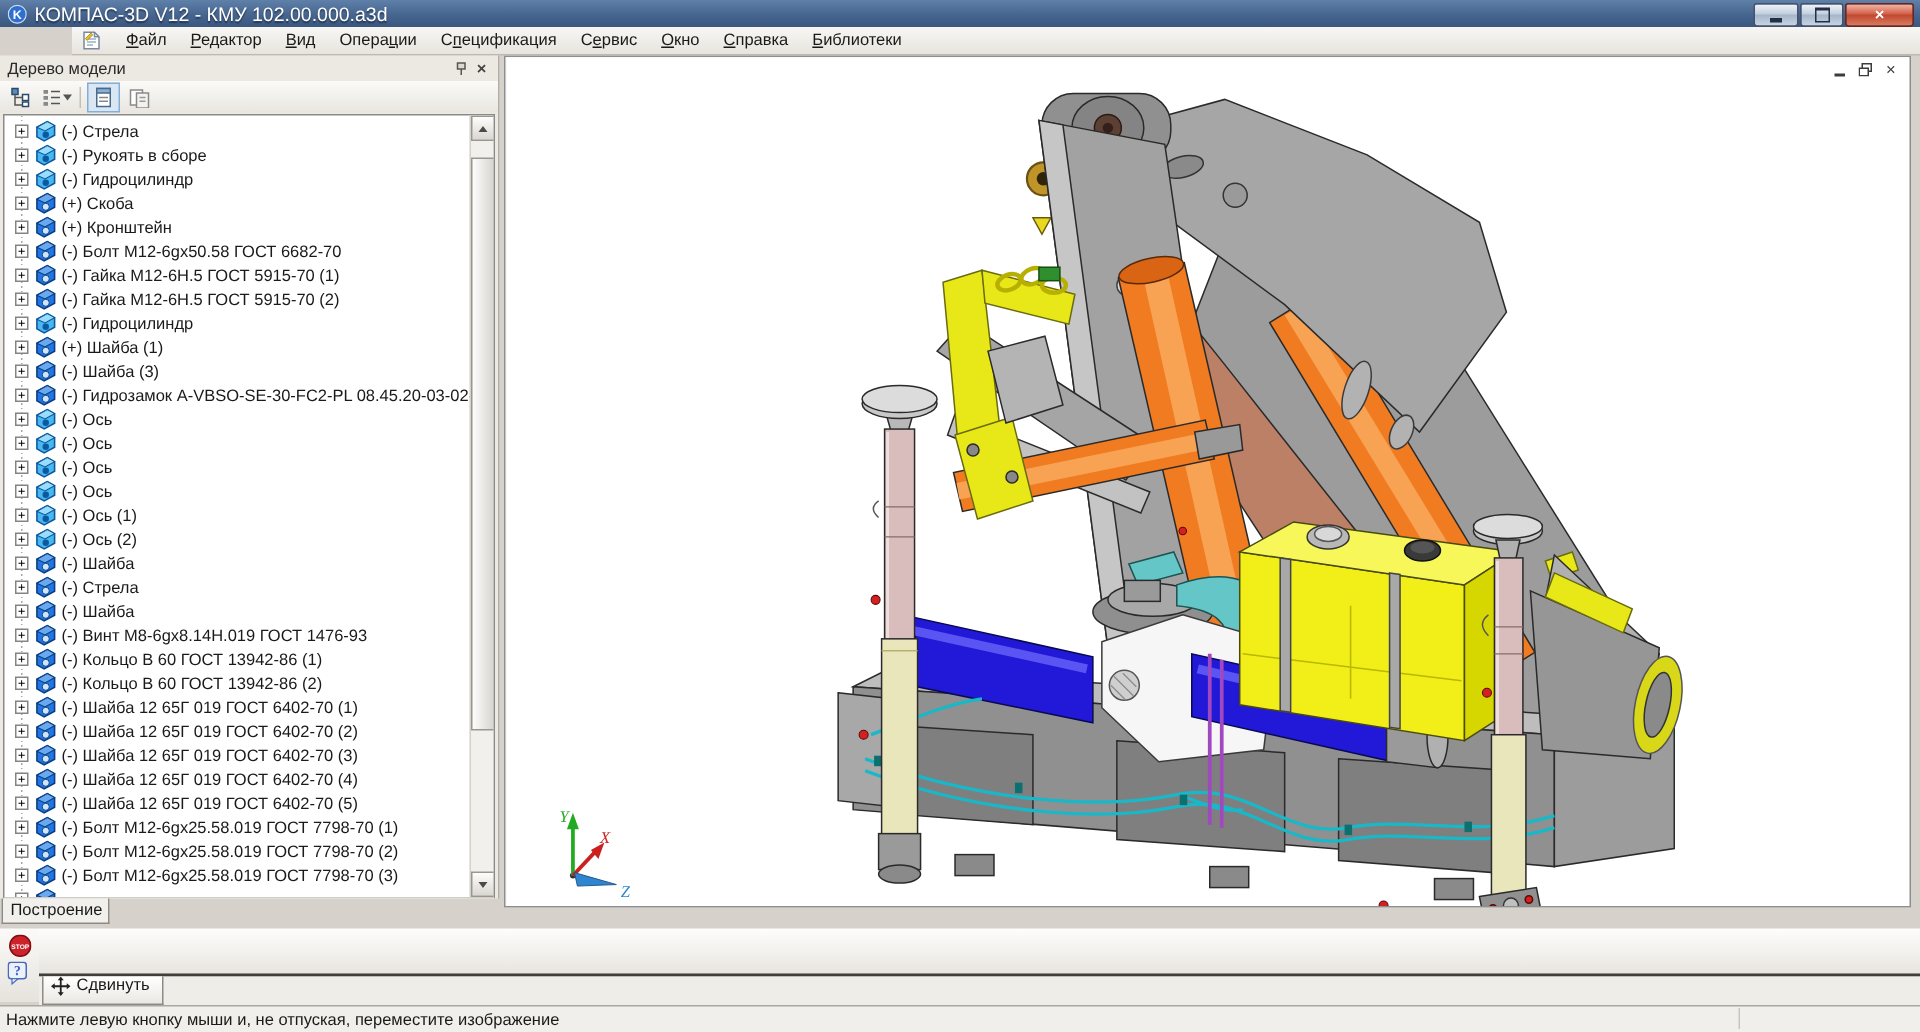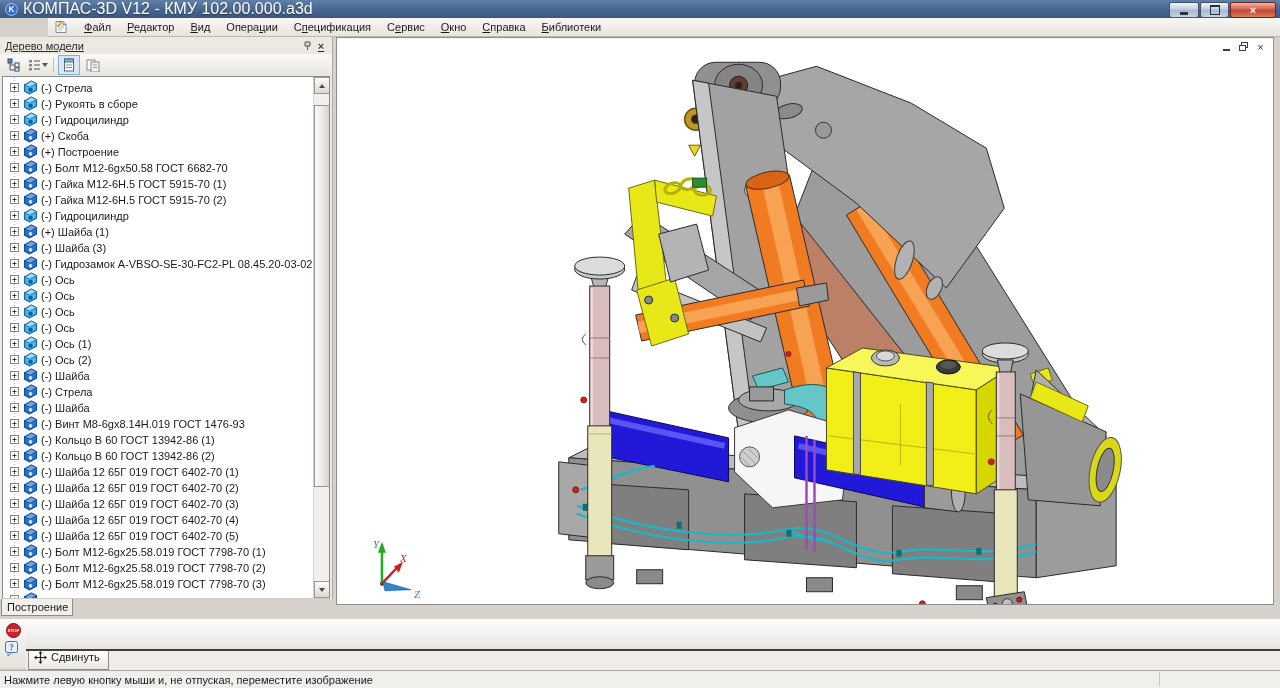--- a/index.html
+++ b/index.html
@@ -6,21 +6,21 @@
   body{width:1280px;height:688px;position:relative;overflow:hidden;
        background:#d6d2cb;font-family:"Liberation Sans","DejaVu Sans",sans-serif;
        font-size:11px;color:#1a1a1a;-webkit-font-smoothing:antialiased;}
   .abs{position:absolute;}
 
   
   .titlebar{left:0;top:0;width:1280px;height:18px;
     background:linear-gradient(#5f80a9,#46658f 55%,#3a577f);
     display:flex;align-items:center;color:#fff;}
   .titlebar .logo{width:13px;height:13px;margin:0 5px 0 5px;flex:0 0 auto;}
-  .title-text{font-size:16px;text-shadow:0 1px 1px rgba(0,0,0,.45);white-space:nowrap;}
+  .title-text{font-size:13px;text-shadow:0 1px 1px rgba(0,0,0,.45);white-space:nowrap;}
   .winbtns{position:absolute;right:4px;top:2px;display:flex;gap:1px;}
   .wbtn{height:14px;border:1px solid #44536b;border-radius:2px 2px 3px 3px;
     background:linear-gradient(#eef3f9,#c3cfde 45%,#a4b6cb 50%,#c9d4e1);
     display:flex;align-items:center;justify-content:center;color:#223047;font-size:9px;}
   .wbtn.min{width:28px}.wbtn.max{width:27px}
   .wbtn.close{width:44px;border-color:#6e241a;color:#fff;font-size:11px;font-weight:bold;
     background:linear-gradient(#f2b5a4,#d4604a 45%,#bf4730 50%,#d97c5f);}
   .glyph-min{display:block;width:8px;height:3px;background:#223047;margin-top:6px;}
   .glyph-max{display:block;width:8px;height:7px;border:1px solid #223047;border-top-width:2px;}
 
@@ -28,21 +28,21 @@
   .menubar{left:0;top:18px;width:1280px;height:18px;
     background:linear-gradient(#f8f7f4,#e7e4de);border-bottom:1px solid #bcb9b2;
     display:flex;align-items:center;margin-left:48px;}
   .menubar .newdoc{margin:0 8px 0 6px;width:14px;height:14px;flex:0 0 auto;}
   .menu-item{padding:1px 8px;white-space:nowrap;cursor:default;}
   .menu-item u{text-decoration:underline;}
 
   
   .tree-panel{left:0;top:37px;width:332px;height:562px;background:#ece9e3;
     border-right:1px solid #b0ada6;}
-  .tree-head{height:16px;display:flex;align-items:center;padding:1px 4px 0 5px;color:#2a2a2a;text-decoration:underline;}
+  .tree-head{height:16px;display:flex;align-items:center;padding:1px 4px 0 5px;color:#2a2a2a;}
   .tree-head .sp{flex:1;}
   .hbtn{width:14px;height:13px;display:flex;align-items:center;justify-content:center;color:#444;}
   .tree-tools{height:21px;display:flex;align-items:center;gap:2px;padding:0 3px;
     background:linear-gradient(#fbfaf8,#e9e6e0);}
   .tbtn{width:20px;height:18px;display:flex;align-items:center;justify-content:center;border:1px solid transparent;}
   .tbtn.pressed{background:#d9e7f5;border:1px solid #84aed6;}
   .tsep{width:1px;height:14px;background:#c2bfb8;margin:0 2px;}
   .drop-caret{width:0;height:0;border-left:3px solid transparent;border-right:3px solid transparent;
     border-top:4px solid #555;margin-left:1px;}
   .tree-list{position:absolute;left:2px;right:2px;top:39px;bottom:0;background:#fff;
@@ -219,21 +219,21 @@
           <svg class="node-ico" viewBox="0 0 14 14">
             <use href="#icon-part"></use>
           </svg>
           <span class="lbl">(+) Скоба</span>
         </div>
         <div class="tree-row">
           <span class="exp">+</span>
           <svg class="node-ico" viewBox="0 0 14 14">
             <use href="#icon-part"></use>
           </svg>
-          <span class="lbl">(+) Построение</span>
+          <span class="lbl">(+) Кронштейн</span>
         </div>
         <div class="tree-row">
           <span class="exp">+</span>
           <svg class="node-ico" viewBox="0 0 14 14">
             <use href="#icon-part"></use>
           </svg>
           <span class="lbl">(-) Болт М12-6gx50.58 ГОСТ 6682-70</span>
         </div>
         <div class="tree-row">
           <span class="exp">+</span>

